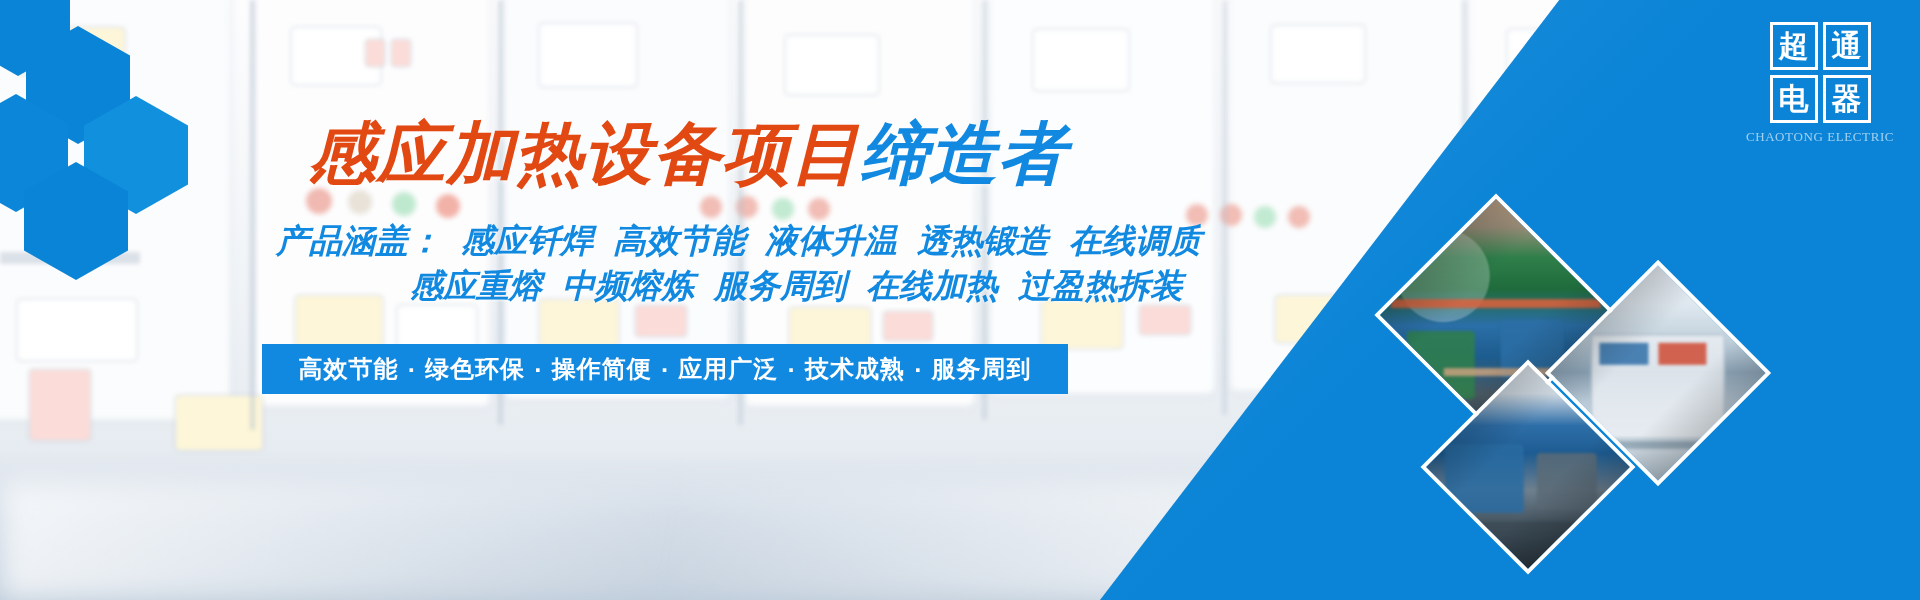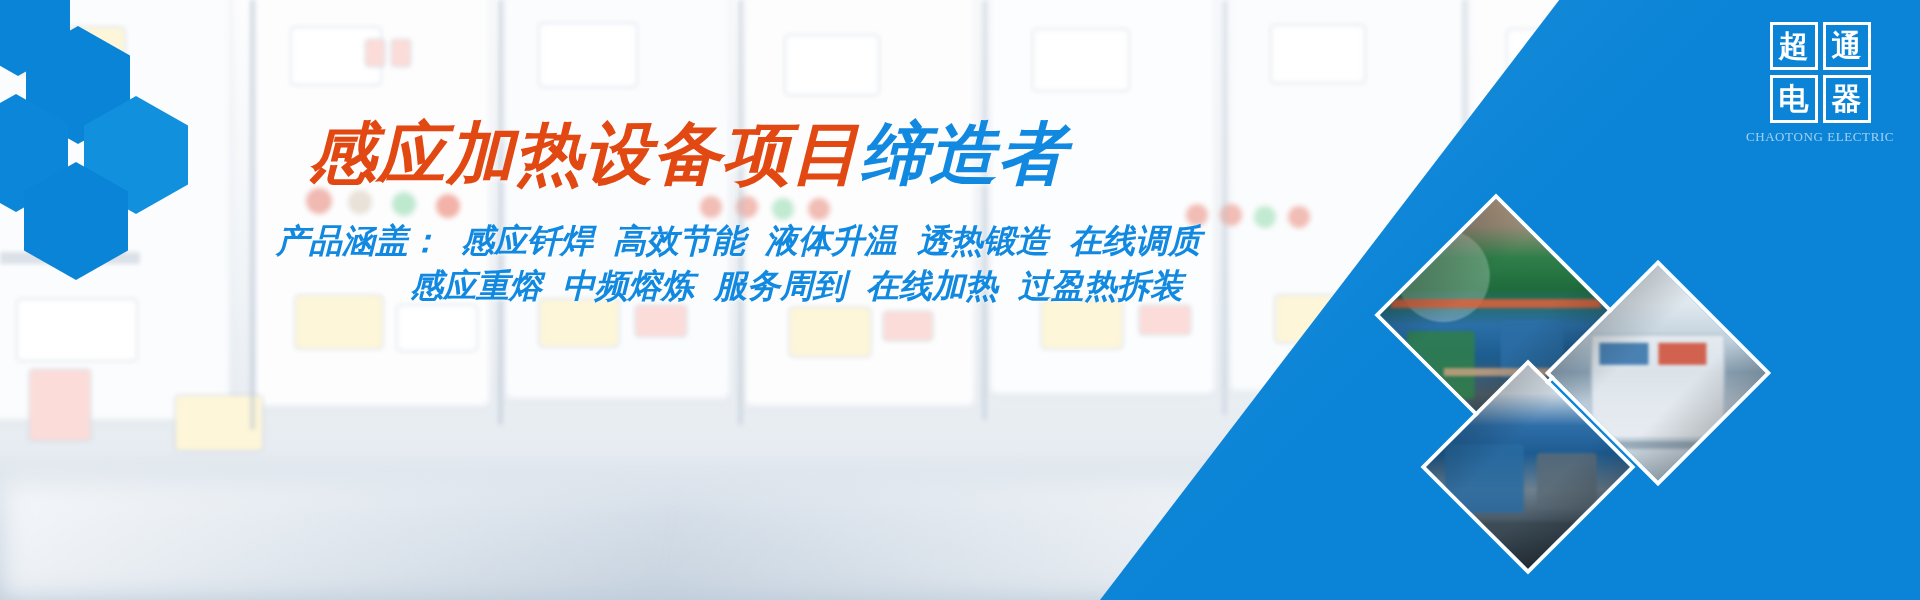--- a/index.html
+++ b/index.html
@@ -315,15 +315,18 @@
 
   <div class="content">
 
     <div class="headline">
       <span class="h-orange">感应加热设备项目</span><span class="h-blue">缔造者</span>
     </div>
 
     <div class="prodline pl1"><span>产品涵盖：</span><span class="sep"></span><span>感应钎焊</span><span class="sep"></span><span>高效节能</span><span class="sep"></span><span>液体升温</span><span class="sep"></span><span>透热锻造</span><span class="sep"></span><span>在线调质</span></div>
     <div class="prodline pl2"><span>感应重熔</span><span class="sep"></span><span>中频熔炼</span><span class="sep"></span><span>服务周到</span><span class="sep"></span><span>在线加热</span><span class="sep"></span><span>过盈热拆装</span></div>
 
+    <div class="ribbon">
+      <div class="ribbon-text"><span>高效节能</span><span class="rdot">·</span><span>绿色环保</span><span class="rdot">·</span><span>操作简便</span><span class="rdot">·</span><span>应用广泛</span><span class="rdot">·</span><span>技术成熟</span><span class="rdot">·</span><span>服务周到</span></div>
+    </div>
 
   </div>
 </div>
 
 </body></html>

